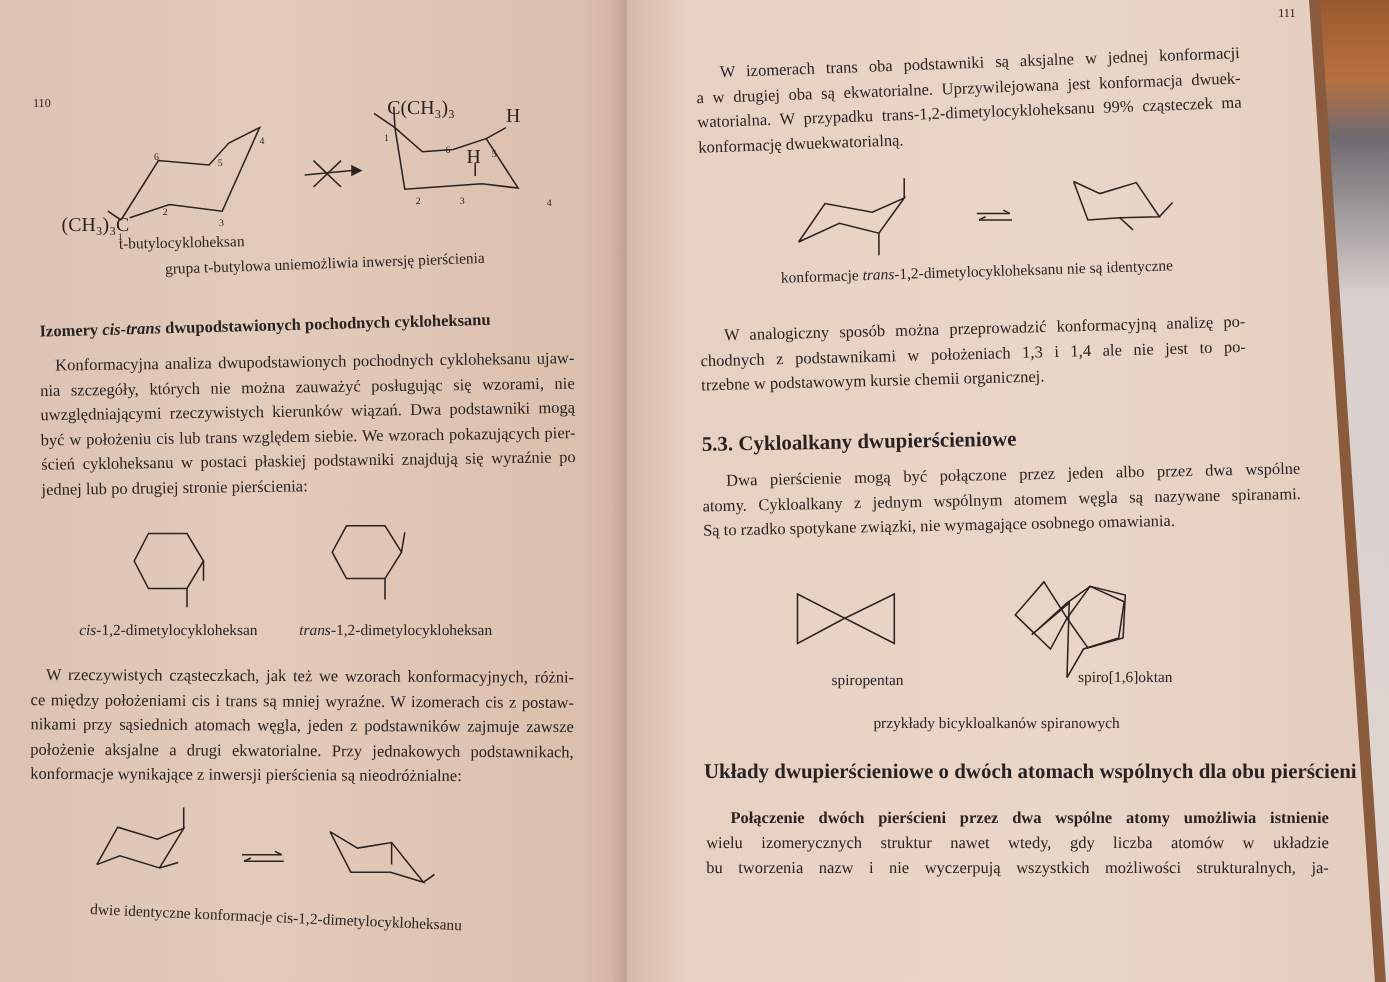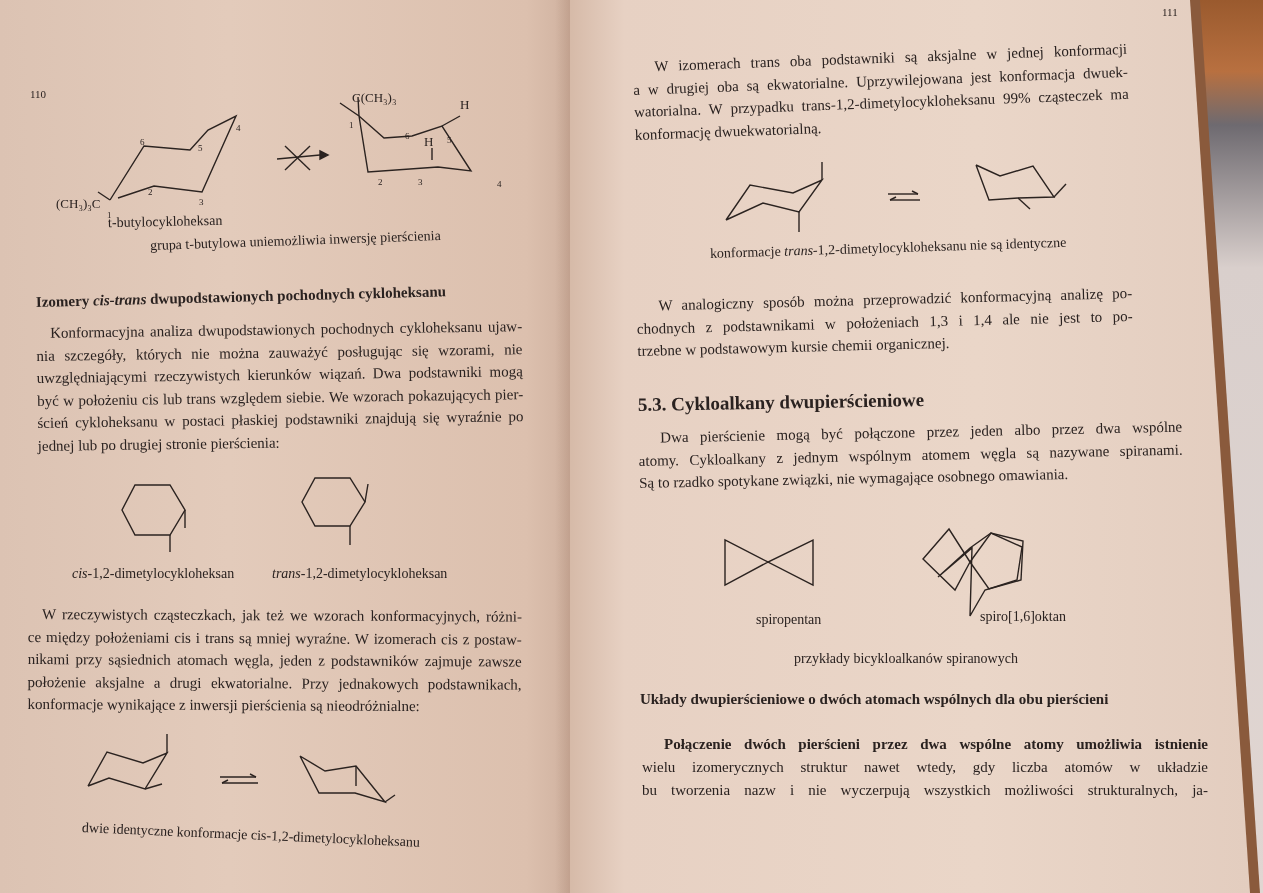--- a/index.html
+++ b/index.html
@@ -21,21 +21,21 @@
   }
   .edge-right {
     position:absolute; left:1190px; top:0; width:73px; height:893px;
     background:linear-gradient(180deg,#9a5a2e 0%,#b87040 8%,#6e6a70 14%,#d9cfcc 30%,#e1d6d2 100%);
     clip-path:polygon(10px 0, 73px 0, 73px 893px, 70px 893px);
   }
   .gutter {
     position:absolute; left:555px; top:0; width:30px; height:893px;
     background:linear-gradient(90deg,rgba(160,120,100,0) 0%,rgba(150,110,90,.25) 50%,rgba(160,120,100,0) 100%);
   }
-  .t { position:absolute; white-space:nowrap; font-size:13px; line-height:20px; }
+  .t { position:absolute; white-space:nowrap; font-size:18px; line-height:20px; }
   .tiny { font-size:9px; }
   .i { font-style:italic; }
   .para { position:absolute; font-size:15px; line-height:22.5px; text-align:justify; }
   .para .line { display:block; white-space:nowrap; text-align-last:justify; }
   .para .line.last { text-align-last:left; }
   .caption { position:absolute; font-size:14px; white-space:nowrap; }
   svg { position:absolute; overflow:visible; }
   svg line, svg polyline, svg polygon, svg path { stroke:#2b2320; stroke-width:1.4; fill:none; }
   .heading { position:absolute; white-space:nowrap; font-weight:bold; }
   .pagenum { position:absolute; font-size:11px; }
@@ -178,21 +178,21 @@
       <polygon points="243,20 243,65 198,42"></polygon>
       <polygon points="368,57 400,28 421,13 452,27 447,60 415,70 400,96 402,28"></polygon>
       <polyline points="400,42 379,9 353,39 385,70 400,42"></polyline>
       <polyline points="400,42 421,13 453,21 451,60 419,69 400,42"></polyline>
     </svg>
     <div class="caption" style="left:186px;top:612px;">spiropentan</div>
     <div class="caption" style="left:410px;top:609px;">spiro[1,6]oktan</div>
     <div class="caption" style="left:224px;top:651px;">przykłady bicykloalkanów spiranowych</div>
   </div>
 
-  <div class="heading" style="left:70px;top:691px;font-size:15px;">Układy dwupierścieniowe o dwóch atomach wspólnych dla obu pierścieni</div>
+  <div class="heading" style="left:70px;top:691px;font-size:19px;">Układy dwupierścieniowe o dwóch atomach wspólnych dla obu pierścieni</div>
 
   <div class="para" style="left:72px;top:733px;width:566px;line-height:23px;">
     <span class="line" style="padding-left:22px;font-weight:bold;">Połączenie dwóch pierścieni przez dwa wspólne atomy umożliwia istnienie</span>
     <span class="line">wielu izomerycznych struktur nawet wtedy, gdy liczba atomów w układzie</span>
     <span class="line">bu tworzenia nazw i nie wyczerpują wszystkich możliwości strukturalnych, ja-</span>
   </div>
 </div>
 
 <div class="edge-right"></div>
 

